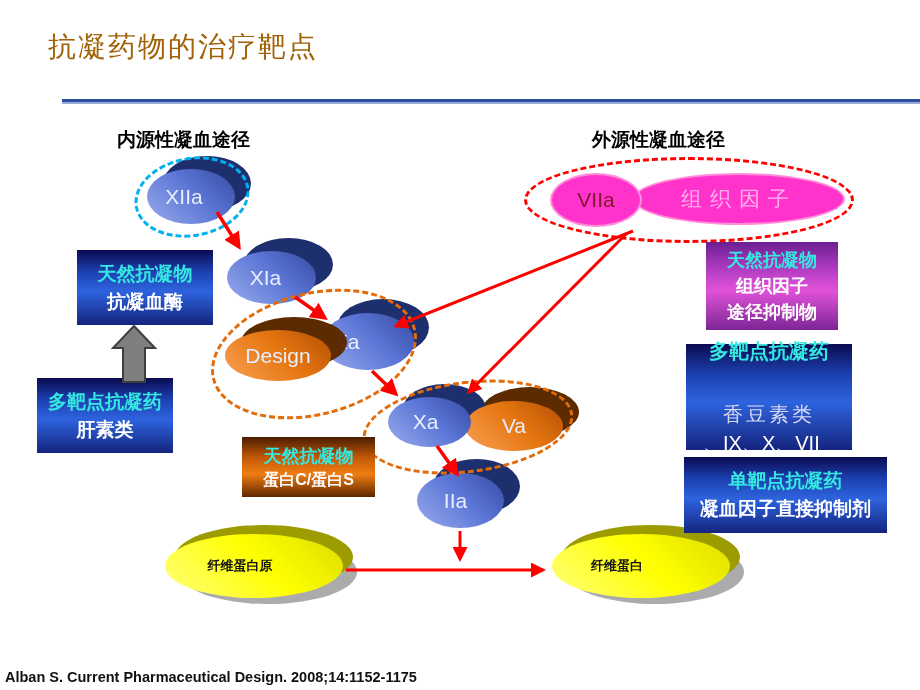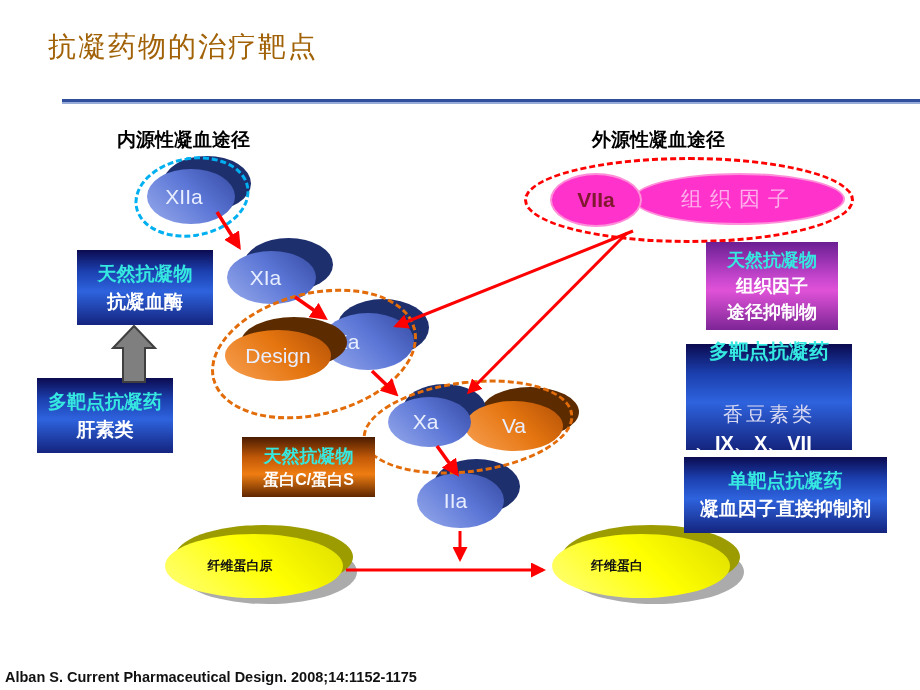--- a/index.html
+++ b/index.html
@@ -40,21 +40,21 @@
   .gbox{
     position:absolute;text-align:center;color:#fff;
     display:flex;flex-direction:column;justify-content:center;gap:2px;
   }
   .gbox-blue{background:linear-gradient(180deg,#0b0b50 0%,#1b3fae 28%,#2e63de 55%,#14247e 100%);}
   .gbox-purple{background:linear-gradient(180deg,#6b1f93 0%,#c445cc 40%,#e052d8 55%,#7d2596 100%);}
   .gbox-orange{background:linear-gradient(180deg,#4a1c00 0%,#c45a08 35%,#ef7d12 62%,#5e2600 100%);}
   .hl{color:#35E8E0;font-weight:bold;font-size:19px;}
   .wl{color:#ffffff;font-weight:bold;font-size:19px;}
   .pale{color:#D9D9F2;font-weight:normal;font-size:20px;letter-spacing:3px;margin-top:34px;}
-  .leftline{text-align:left;padding-left:9px;font-weight:bold;}
+  .leftline{text-align:left;padding-left:17px;font-weight:normal;}
   
   .footer{position:absolute;left:5px;top:669px;font-size:14.5px;font-weight:bold;color:#111;text-align:right;}
   svg.overlay{position:absolute;left:0;top:0;z-index:50;pointer-events:none;}
   .z5{z-index:5}.z6{z-index:6}.z7{z-index:7}.z8{z-index:8}.z9{z-index:9}
   .z10{z-index:10}.z11{z-index:11}.z25{z-index:25}.z30{z-index:30}
 </style>
 </head>
 <body>
 
 <div id="slide">
@@ -99,21 +99,21 @@
     <div class="el-label" style="padding-right:8px;">Xa</div>
   </div>
   <div class="ring z25" style="left:362px;top:381px;width:206px;height:86px;transform:rotate(-7deg);"></div>
 
   <div class="el blue-shadow z8" style="left:433px;top:459px;width:87px;height:55px;"></div>
   <div class="el blue-body z9" style="left:417px;top:473px;width:87px;height:55px;">
     <div class="el-label" style="padding-right:10px;">IIa</div>
   </div>
 
   <div class="el magenta-body z9" style="left:550px;top:173px;width:88px;height:50px;">
-    <div class="el-label" style="color:#801830;font-weight:bold;">VIIa</div>
+    <div class="el-label" style="color:#801830;font-weight:normal;">VIIa</div>
   </div>
   <div class="el magenta-body z8" style="left:633px;top:173px;width:208px;height:48px;">
     <div class="el-label" style="color:#FFB0EC;letter-spacing:8px;">组织因子</div>
   </div>
   <div class="ring ring-red z25" style="left:524px;top:157px;width:324px;height:80px;"></div>
 
   <div class="el gray-shadow z5" style="left:179px;top:540px;width:178px;height:64px;"></div>
   <div class="el olive-shadow z6" style="left:175px;top:525px;width:178px;height:64px;"></div>
   <div class="el yellow-body z7" style="left:165px;top:534px;width:178px;height:64px;">
     <div class="el-label black-label" style="padding-right:28px;">纤维蛋白原</div>

